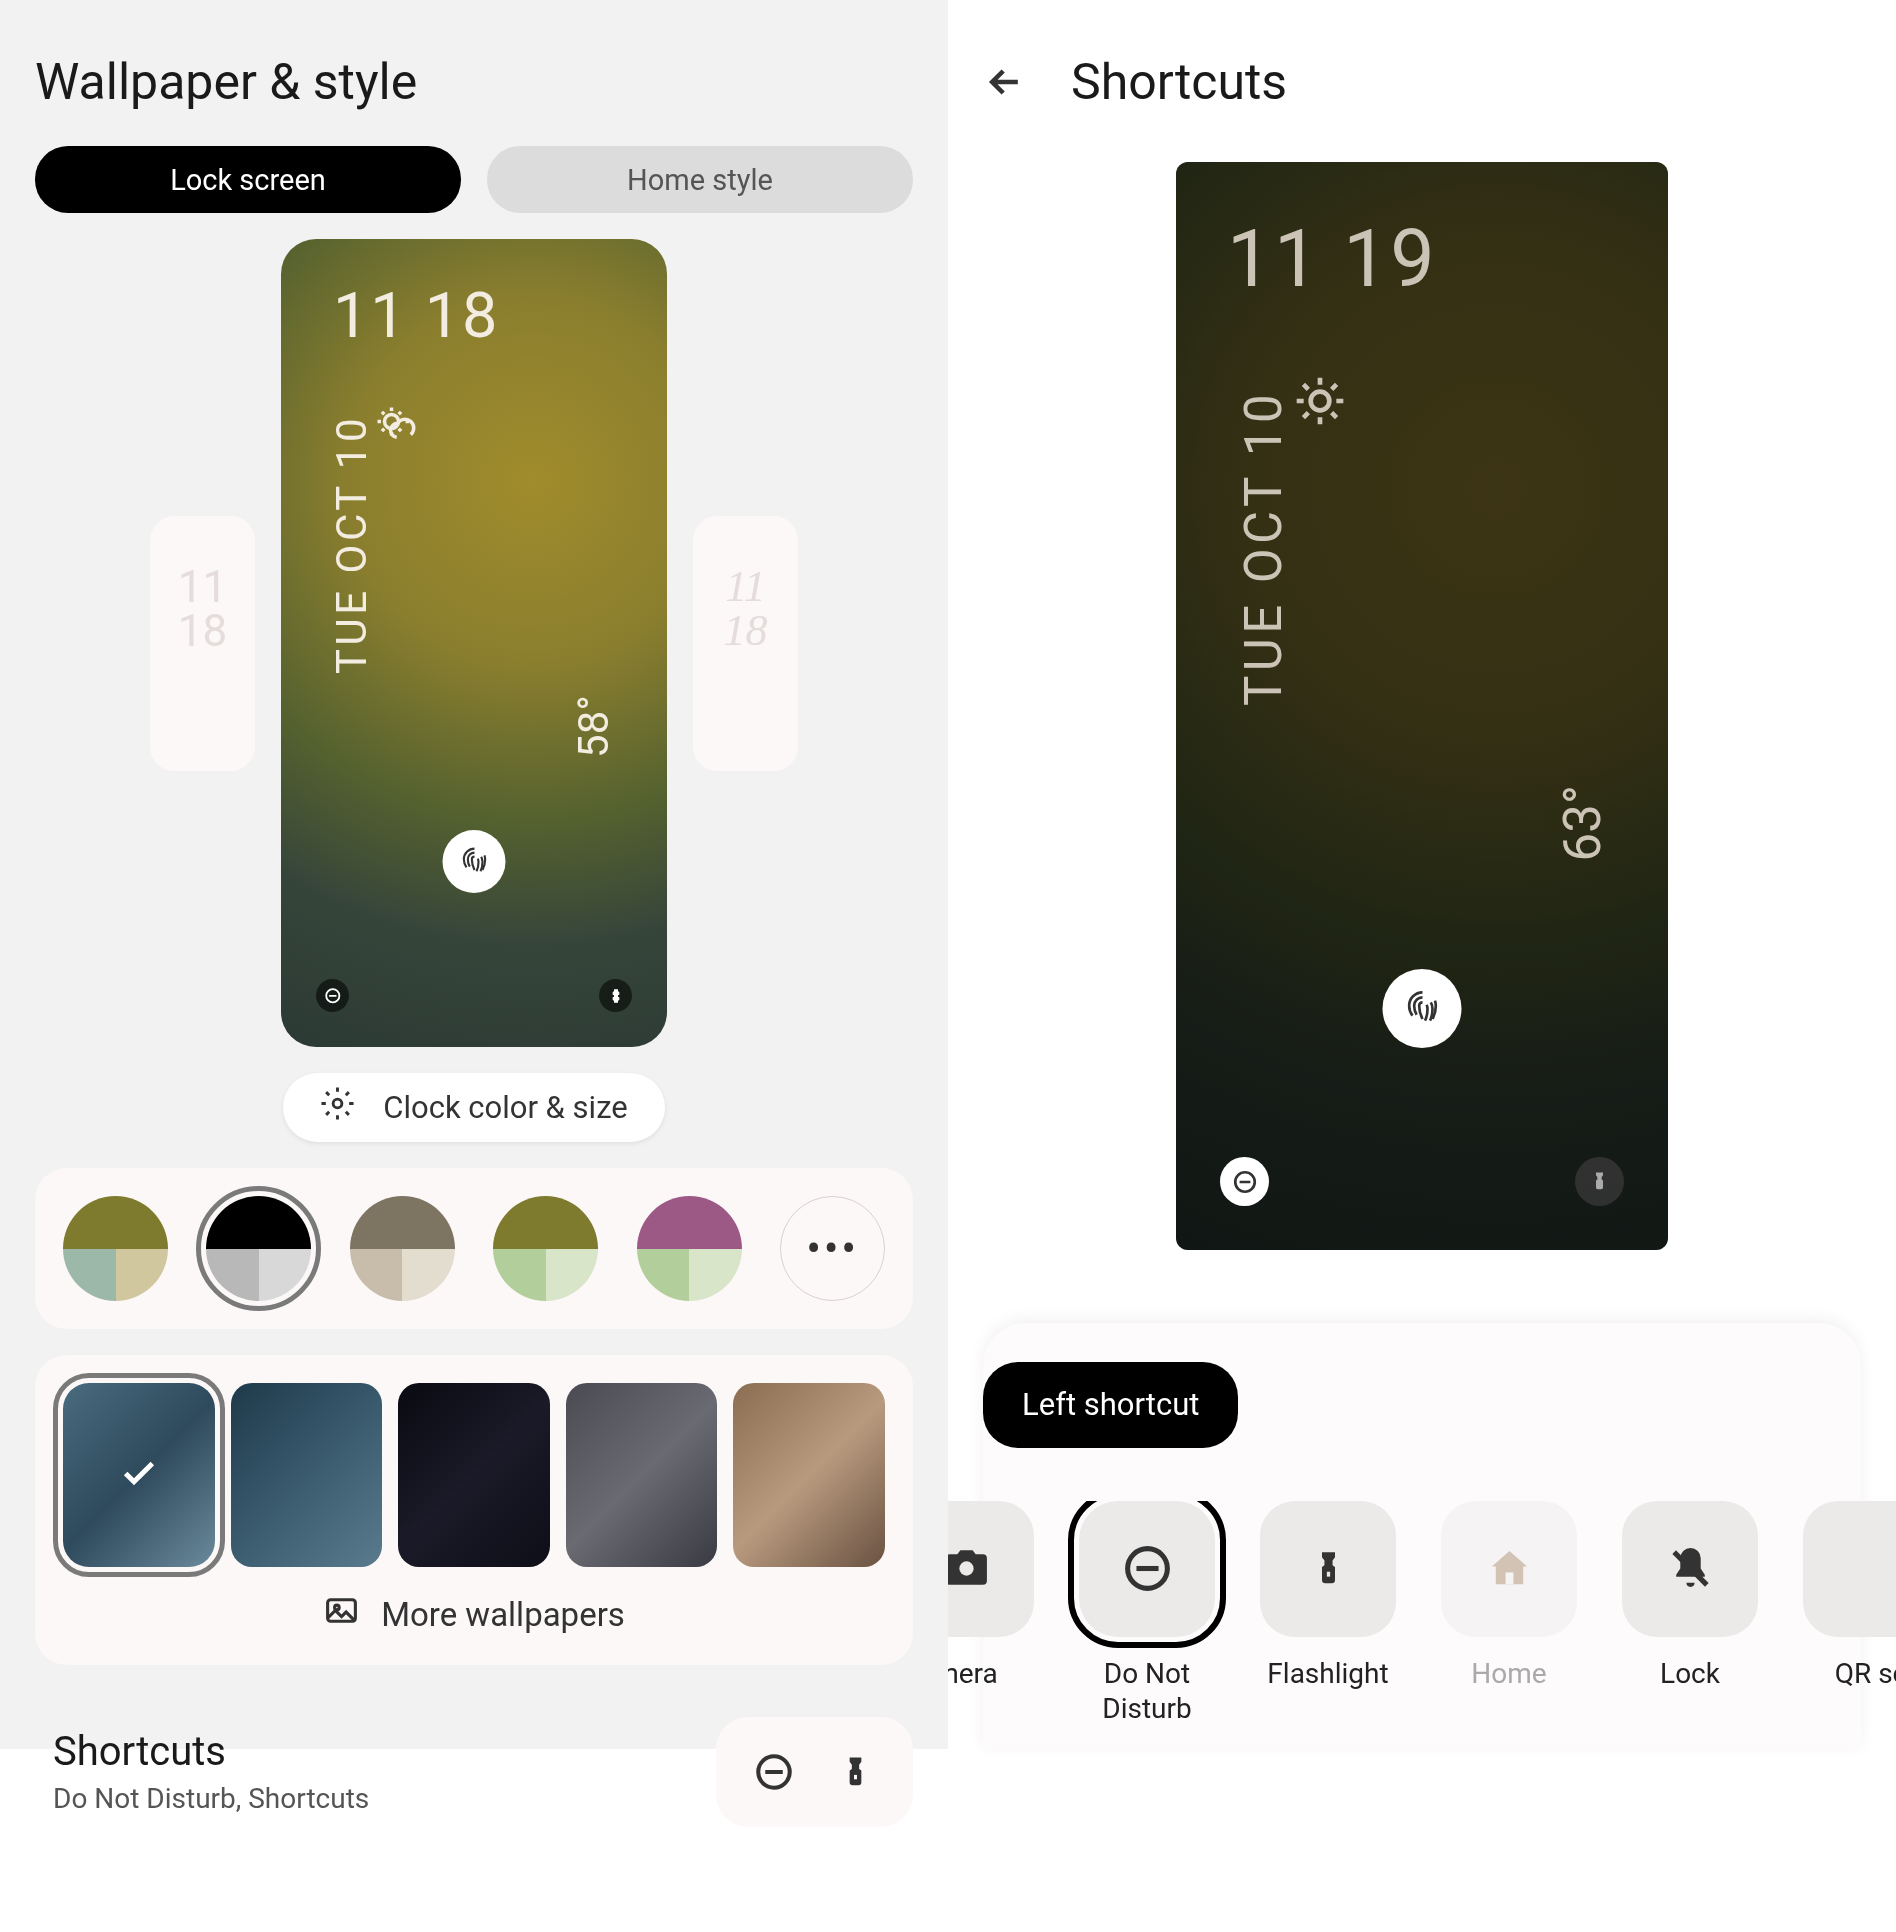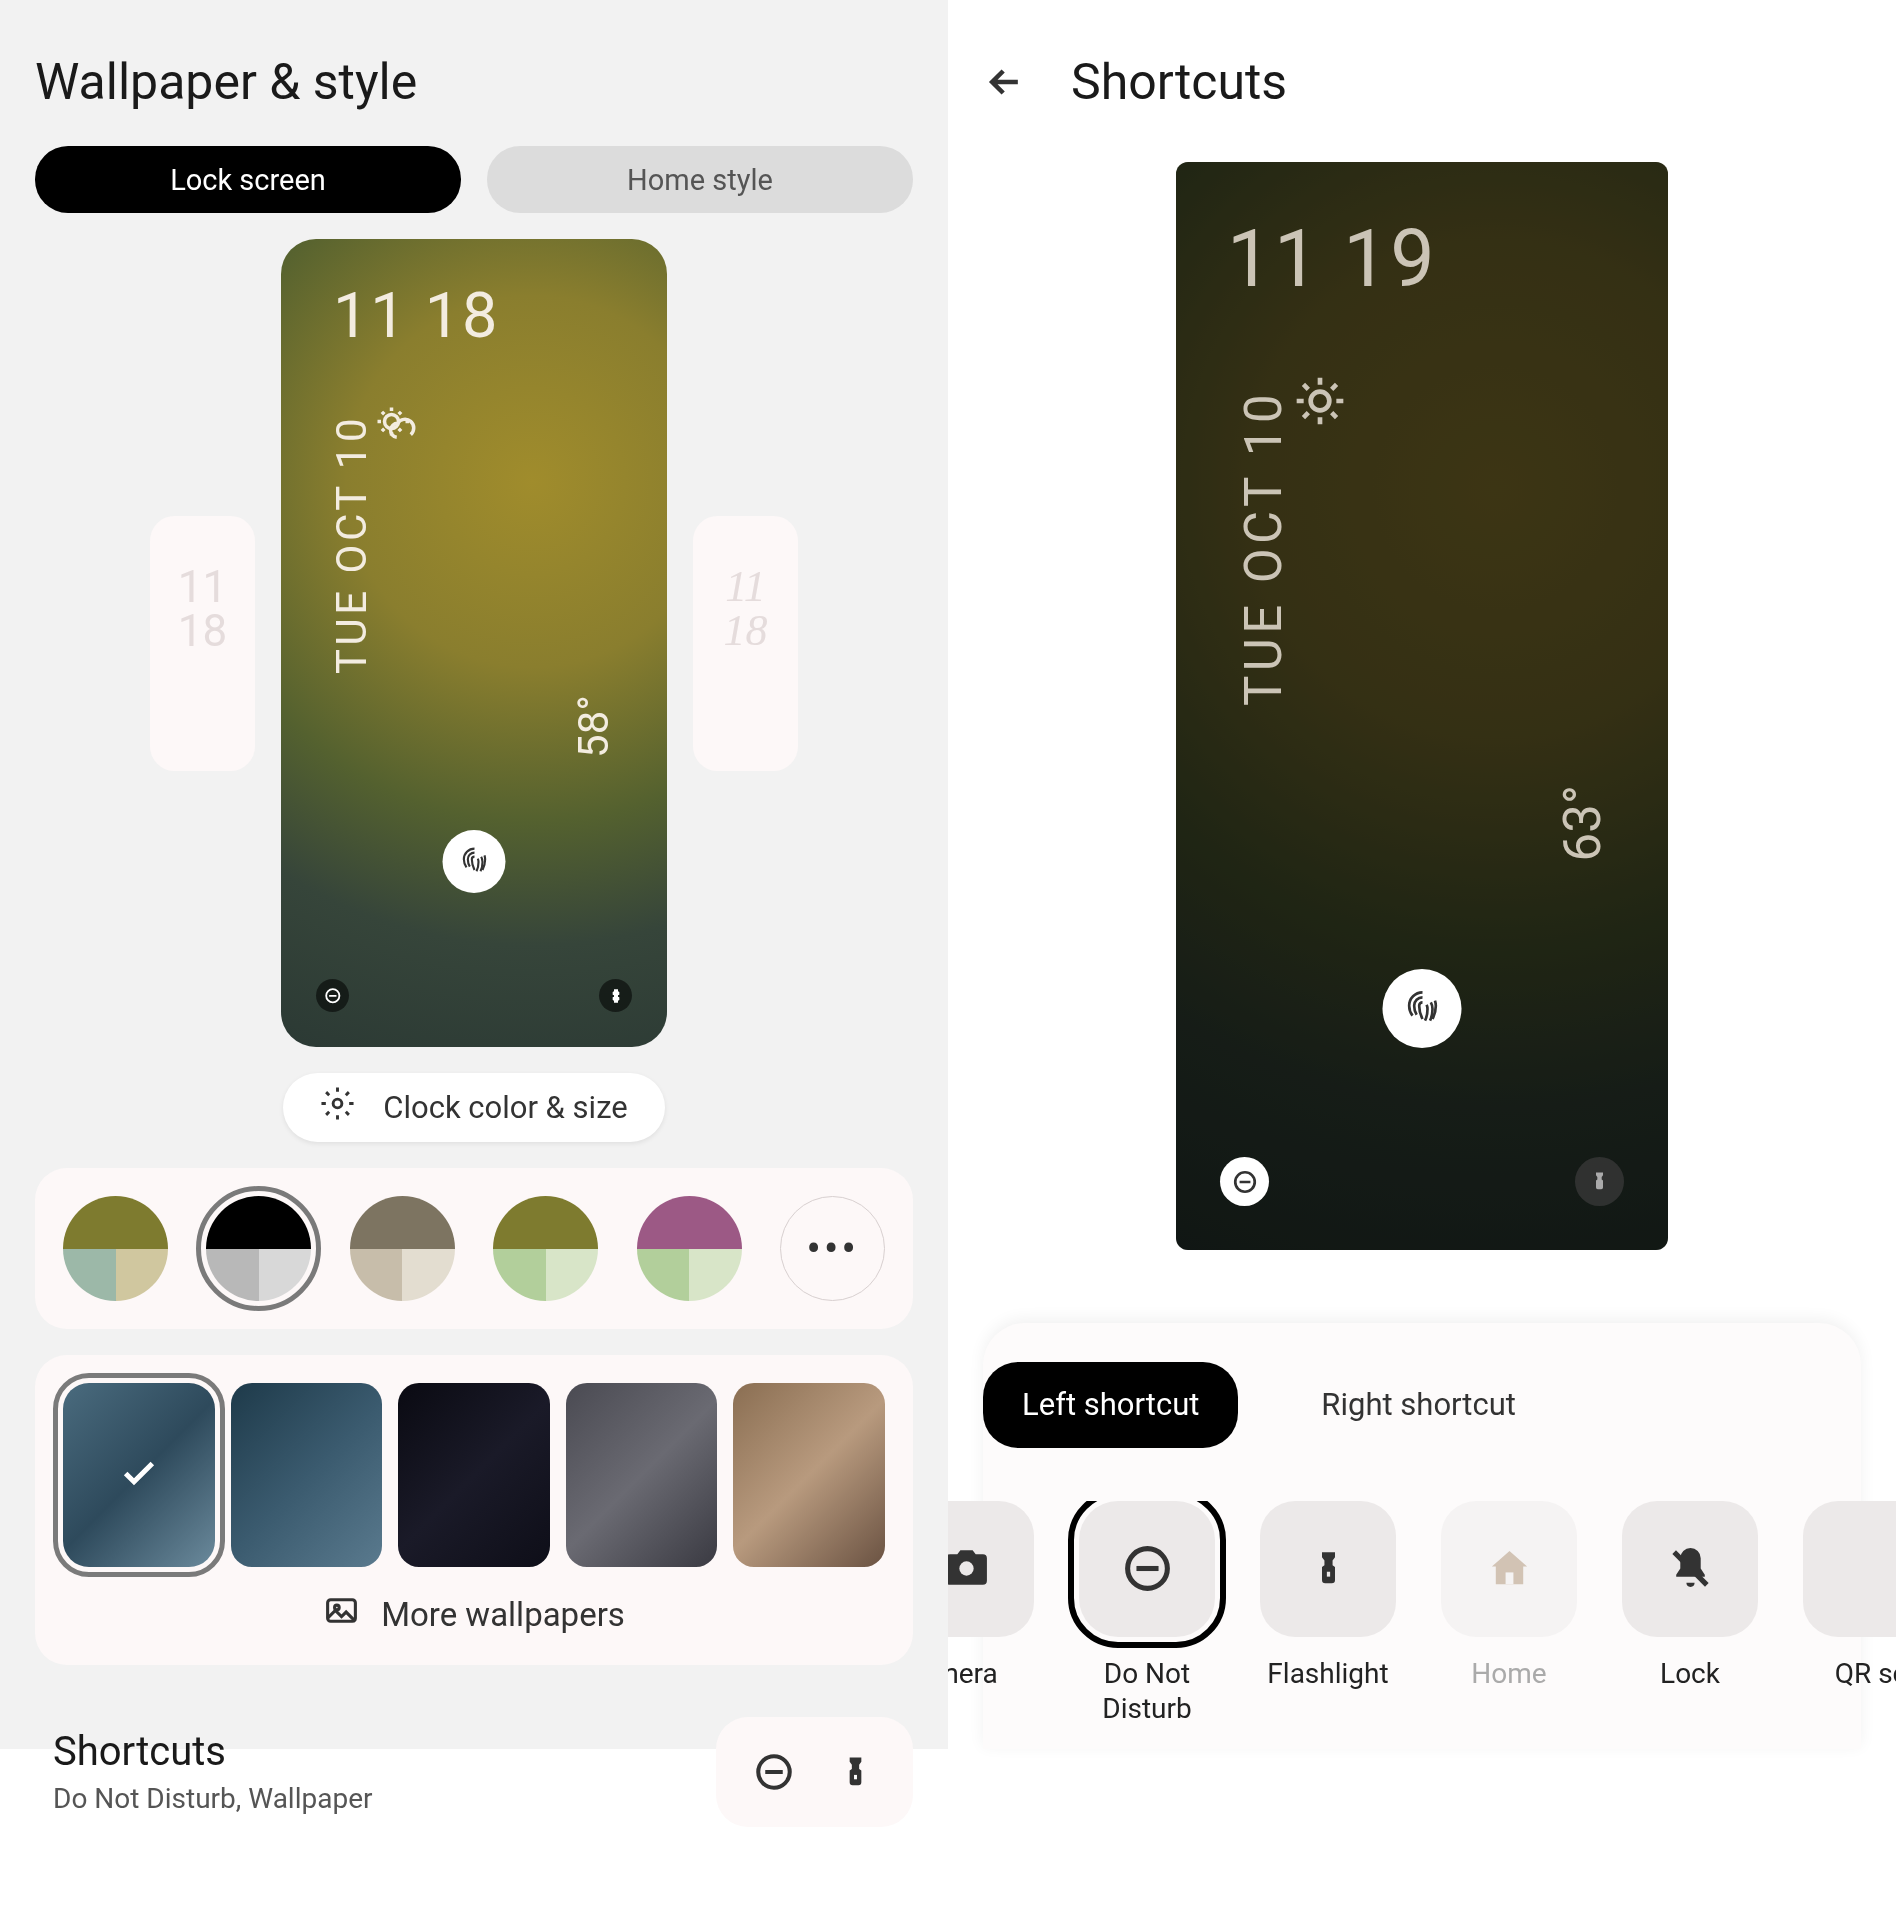--- a/index.html
+++ b/index.html
@@ -512,21 +512,21 @@
             <path d="M3 17l5-5 4 4 3-3 6 6"></path>
           </svg>
       </span>
       <span>More wallpapers</span>
     </div>
   </div>
 
   <div class="shortcuts-section">
     <div class="shortcuts-text">
       <h3>Shortcuts</h3>
-      <p>Do Not Disturb, Wallpaper</p>
+      <p>Do Not Disturb, Shortcuts</p>
     </div>
     <div class="shortcuts-icons">
       <span class="sc-icon">
         <svg width="42" height="42" viewBox="0 0 24 24" fill="none" stroke="#333" stroke-width="2.3">
             <circle cx="12" cy="12" r="9"></circle>
             <path d="M7 12h10"></path>
           </svg>
       </span>
       <span class="sc-icon">
         <svg width="35" height="42" viewBox="0 0 24 24" fill="#333">
@@ -577,21 +577,20 @@
     <div class="pl-mini rgt">
       <svg width="21" height="24.6" viewBox="0 0 24 24" fill="currentColor">
           <path d="M8 2h8v3l-1.5 2v3L16 11v8a2 2 0 0 1-2 2h-4a2 2 0 0 1-2-2v-8l1.5-1V7L8 5V2z"></path>
         </svg>
     </div>
   </div>
 
   <div class="bottom-sheet">
     <div class="shortcut-tabs">
       <div class="sc-tab active">Left shortcut</div>
-      <div class="sc-tab inactive">Right shortcut</div>
     </div>
     <div class="shortcut-options">
       <div class="opt partial-left">
         <div class="opt-box">
           <svg width="49" height="49" viewBox="0 0 24 24" fill="#333">
               <path d="M9 3l-1.5 2H4a2 2 0 0 0-2 2v11a2 2 0 0 0 2 2h16a2 2 0 0 0 2-2V7a2 2 0 0 0-2-2h-3.5L15 3H9z"></path>
               <circle cx="12" cy="12" r="3.5" fill="#ece9e9"></circle>
             </svg>
         </div>
         <span class="opt-label">mera</span>

